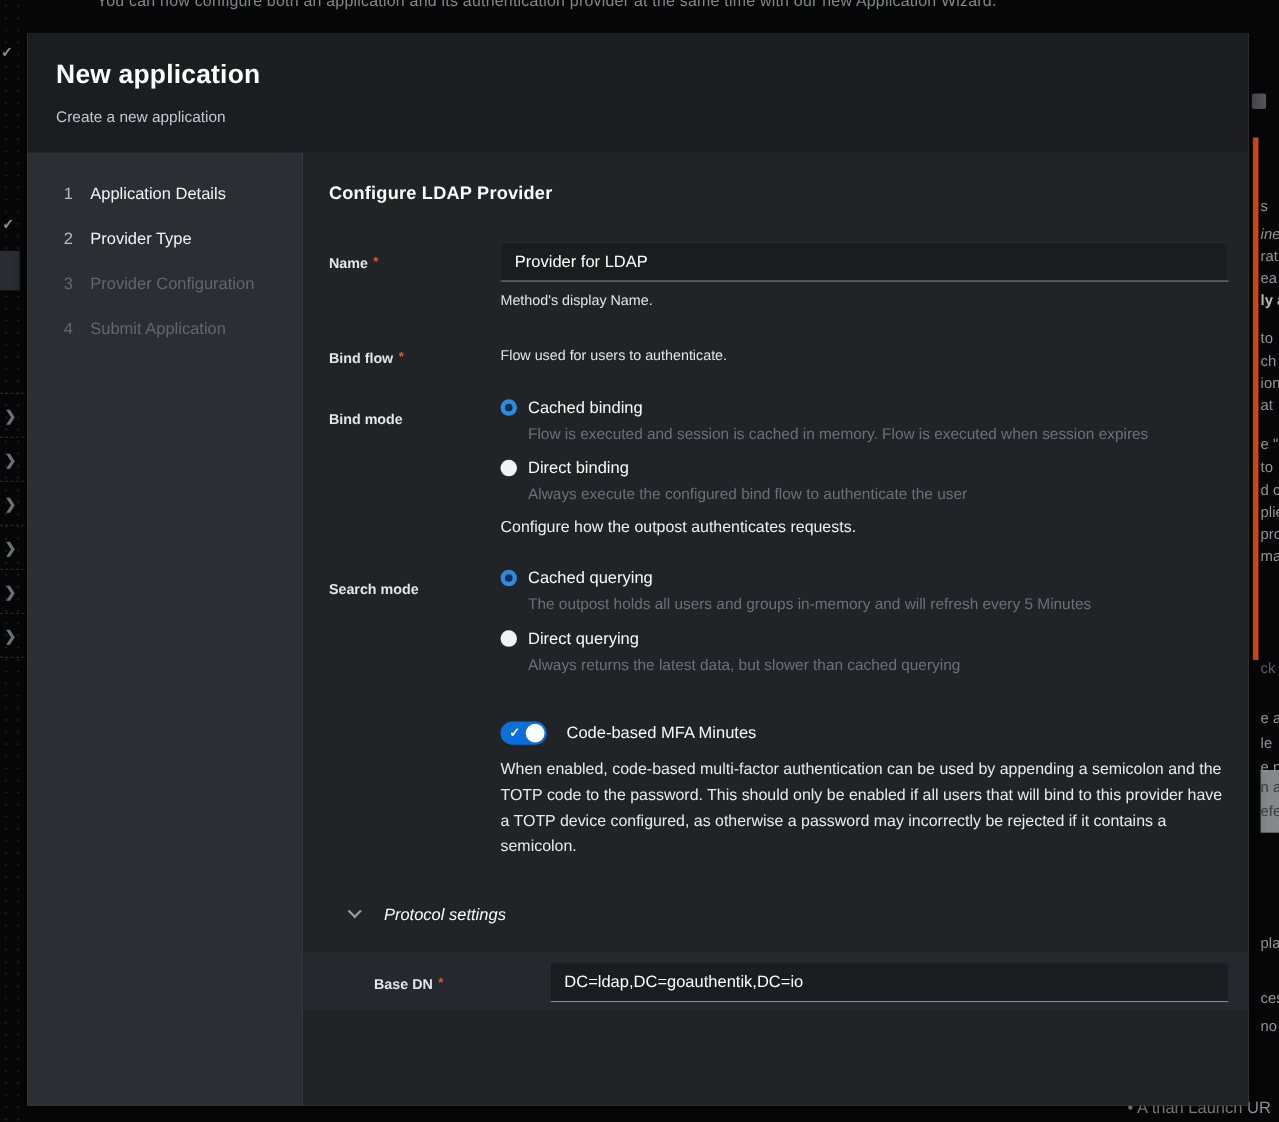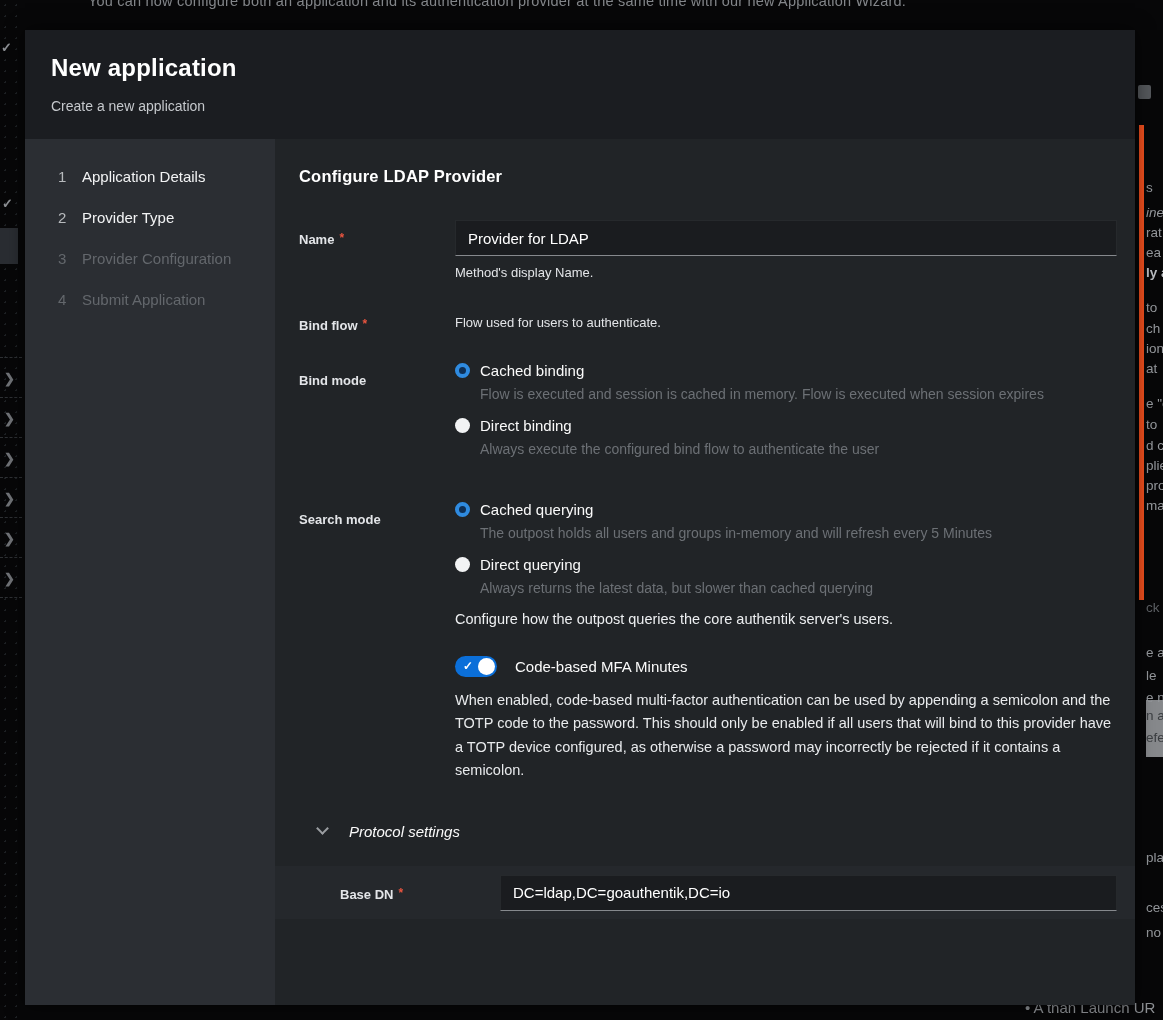--- a/index.html
+++ b/index.html
@@ -218,41 +218,41 @@
             </div>
             <div class="rdesc">Flow is executed and session is cached in memory. Flow is executed when session expires</div>
           </div>
           <div class="ropt">
             <div class="rline">
               <span class="radio off"></span>
               <span class="rlbl">Direct binding</span>
             </div>
             <div class="rdesc">Always execute the configured bind flow to authenticate the user</div>
           </div>
+          <div class="group-note">Configure how the outpost authenticates requests.</div>
         </div>
       </div>
 
       <div class="frow gap-row">
         <div class="flabel">Search mode</div>
         <div class="ffield">
           <div class="ropt">
             <div class="rline">
               <span class="radio on"></span>
               <span class="rlbl">Cached querying</span>
             </div>
             <div class="rdesc">The outpost holds all users and groups in-memory and will refresh every 5 Minutes</div>
           </div>
           <div class="ropt">
             <div class="rline">
               <span class="radio off"></span>
               <span class="rlbl">Direct querying</span>
             </div>
             <div class="rdesc">Always returns the latest data, but slower than cached querying</div>
           </div>
-          <div class="group-note">Configure how the outpost queries the core authentik server's users.</div>
         </div>
       </div>
 
       <div class="frow" style="margin-bottom:0;">
         <div class="flabel"></div>
         <div class="ffield">
           <div class="switch-row">
             <span class="switch" id="mfa-switch" style="background: rgb(11, 111, 217);">
                 <span class="knob"></span>
               </span>

